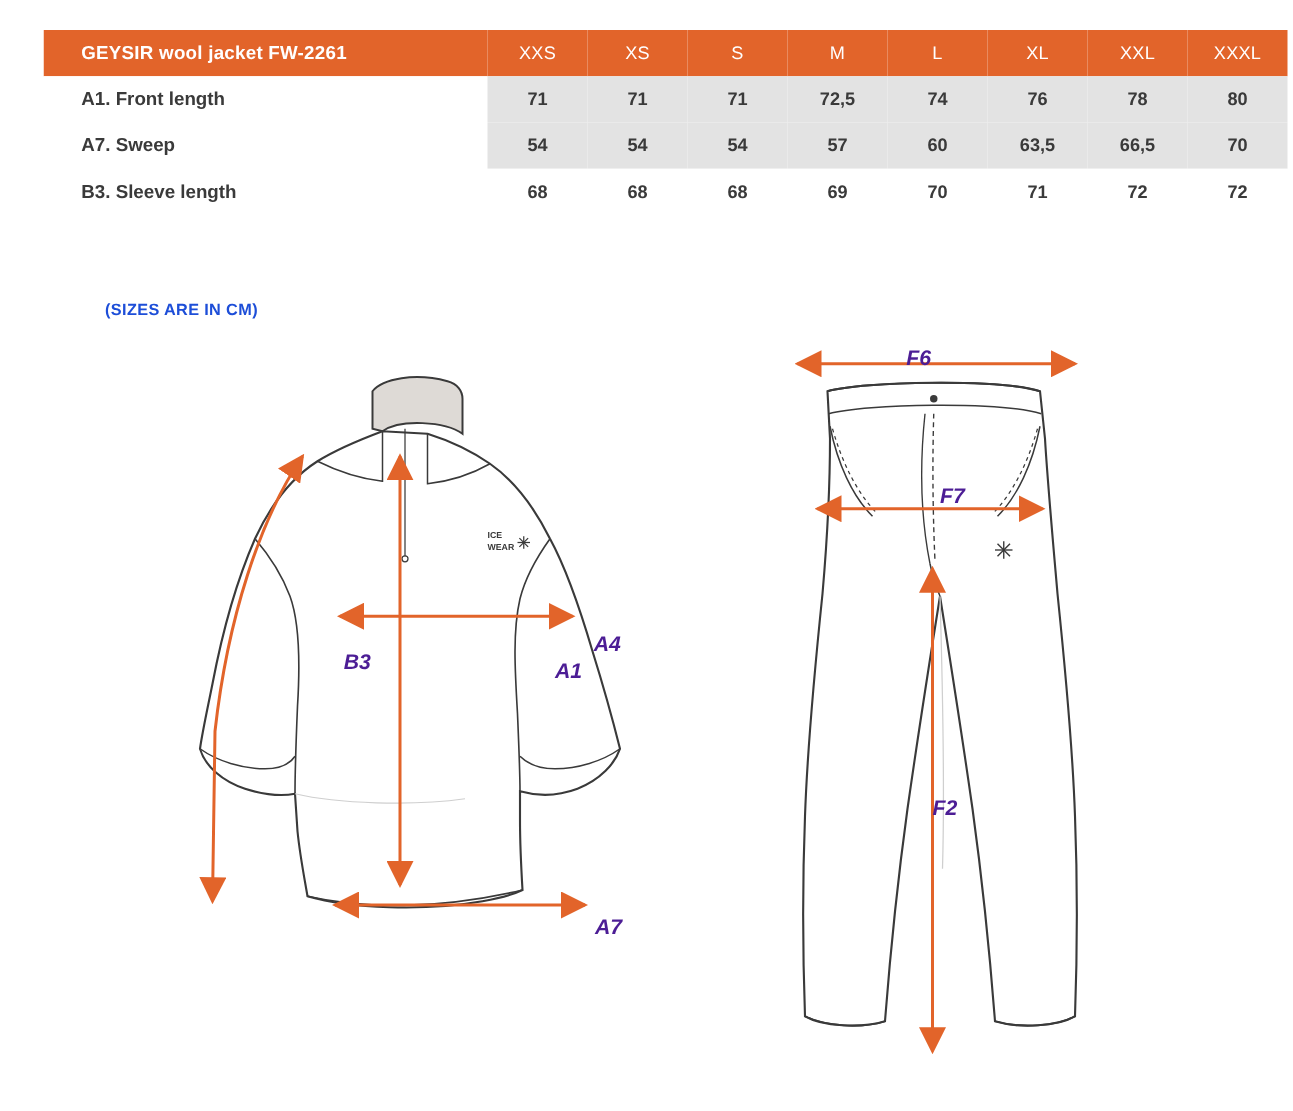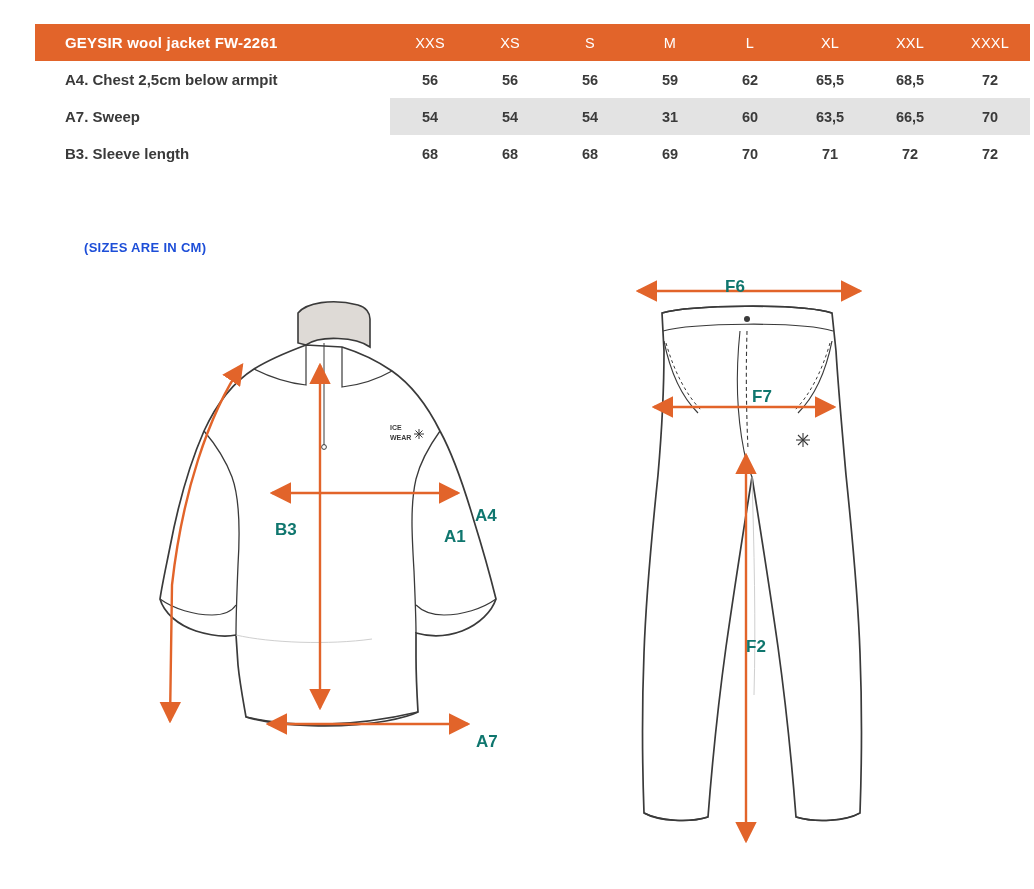--- a/index.html
+++ b/index.html
@@ -97,24 +97,25 @@
   }
   .fig {
     position: absolute;
     top: 0;
   }
   .fig-jacket { left: 120px; }
   .fig-pants { left: 620px; }
 
   .meas-label {
     position: absolute;
-    color: #0f766e;
+    color: #4c1d95;
     font-weight: bold;
     font-size: 17px;
     font-family: "Liberation Sans", sans-serif;
+    font-style: italic;
   }
 
   .brand-text {
     font-size: 7px;
     font-weight: bold;
     fill: #3a3a3a;
     font-family: "Liberation Sans", sans-serif;
   }
 </style>
 </head>
@@ -131,37 +132,37 @@
           <th style="width:80px;">XS</th>
           <th style="width:80px;">S</th>
           <th style="width:80px;">M</th>
           <th style="width:80px;">L</th>
           <th style="width:80px;">XL</th>
           <th style="width:80px;">XXL</th>
           <th style="width:80px;">XXXL</th>
         </tr>
       </thead>
       <tbody>
-        <tr class="even">
-          <td class="name-col">A4. Chest 2,5cm below armpit</td>
-          <td>56</td>
-          <td>56</td>
-          <td>56</td>
-          <td>59</td>
-          <td>62</td>
-          <td>65,5</td>
-          <td>68,5</td>
-          <td>72</td>
+        <tr class="odd">
+          <td class="name-col">A1. Front length</td>
+          <td>71</td>
+          <td>71</td>
+          <td>71</td>
+          <td>72,5</td>
+          <td>74</td>
+          <td>76</td>
+          <td>78</td>
+          <td>80</td>
         </tr>
         <tr class="odd">
           <td class="name-col">A7. Sweep</td>
           <td>54</td>
           <td>54</td>
           <td>54</td>
-          <td>31</td>
+          <td>57</td>
           <td>60</td>
           <td>63,5</td>
           <td>66,5</td>
           <td>70</td>
         </tr>
         <tr class="even">
           <td class="name-col">B3. Sleeve length</td>
           <td>68</td>
           <td>68</td>
           <td>68</td>

